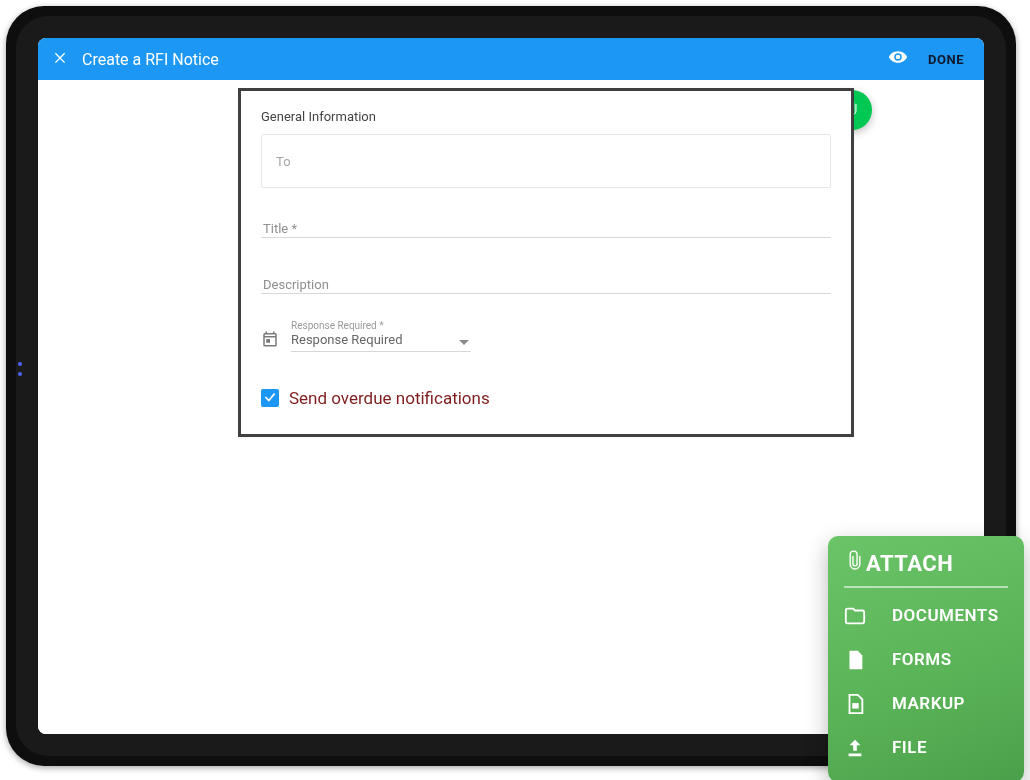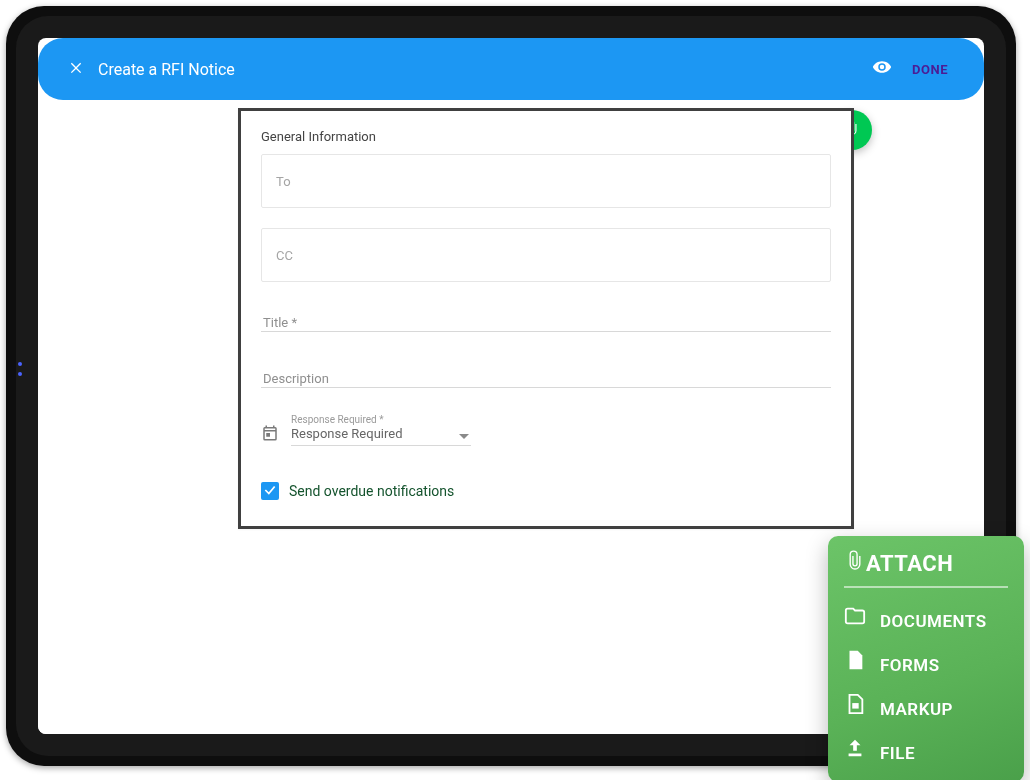--- a/index.html
+++ b/index.html
@@ -36,40 +36,39 @@
     display: flex;
     flex-direction: column;
   }
   
   .side-dot { position:absolute; left:2px; width:4px; height:4px; background:#4a63ff; border-radius:50%; }
   .side-dot.a { top: 346px; }
   .side-dot.b { top: 356px; }
 
   
   .appbar {
-    height: 62px;
+    height: 42px;
     background: #1c97f3;
     display: flex;
     align-items: center;
     color: #fff;
-    padding: 0 30px;
+    padding: 0 14px;
     gap: 14px;
-    border-radius: 25px;
   }
   .appbar .title {
     font-size: 16px;
     font-weight: 400;
     flex: 0 0 auto;
   }
   .appbar .spacer { flex: 1; }
   .appbar .icon-btn, .appbar .text-btn {
     display: inline-flex;
     align-items: center;
     justify-content: center;
-    color: #4c1d95;
+    color: #0f172a;
     cursor: pointer;
   }
   .appbar .text-btn {
     font-size: 13px;
     font-weight: 700;
     letter-spacing: 0.5px;
     padding: 6px 6px;
   }
   .appbar svg { width: 20px; height: 20px; }
   .appbar .close svg { width: 16px; height: 16px; }
@@ -183,21 +182,21 @@
   .checkbox {
     width: 18px; height: 18px;
     background: #1c97f3;
     border-radius: 2px;
     display: inline-flex;
     align-items: center;
     justify-content: center;
     cursor: pointer;
   }
   .checkbox svg { width: 14px; height: 14px; stroke: #fff; stroke-width: 3; fill: none; }
-  .check-label { font-size: 14px; color: #14532d; }
+  .check-label { font-size: 17px; color: #7f1d1d; }
 
   
   .attach-panel {
     position: absolute;
     right: 6px;
     bottom: -2px;
     width: 196px;
     background: linear-gradient(160deg, #6cc468 0%, #5ab257 60%, #4aa04a 100%);
     border-radius: 10px;
     padding: 14px 16px 10px 16px;
@@ -212,22 +211,22 @@
     border-bottom: 2px solid rgba(255,255,255,0.55);
     margin-bottom: 8px;
   }
   .attach-header .t {
     font-size: 22px;
     font-weight: 700;
     letter-spacing: 0.5px;
   }
   .attach-item {
     display: flex;
-    align-items: flex-end;
-    gap: 14px;
+    align-items: flex-start;
+    gap: 26px;
     padding: 9px 0;
     cursor: pointer;
   }
   .attach-item .t {
     font-size: 17px;
     font-weight: 600;
     letter-spacing: 0.5px;
   }
   .attach-panel svg { width: 22px; height: 22px; fill: #fff; }
   .attach-header svg { width: 22px; height: 22px; }
@@ -272,23 +271,20 @@
           </span>
         </div>
 
         <div class="card">
           <div class="section-heading">General Information</div>
 
           <div class="boxed-field">
             <span class="placeholder">To</span>
           </div>
 
-          <div class="boxed-field">
-            <span class="placeholder">CC</span>
-          </div>
 
           <div class="underline-field">
             <span class="label">Title *</span>
           </div>
 
           <div class="underline-field">
             <span class="label">Description</span>
           </div>
 
           <div class="resp-row">

